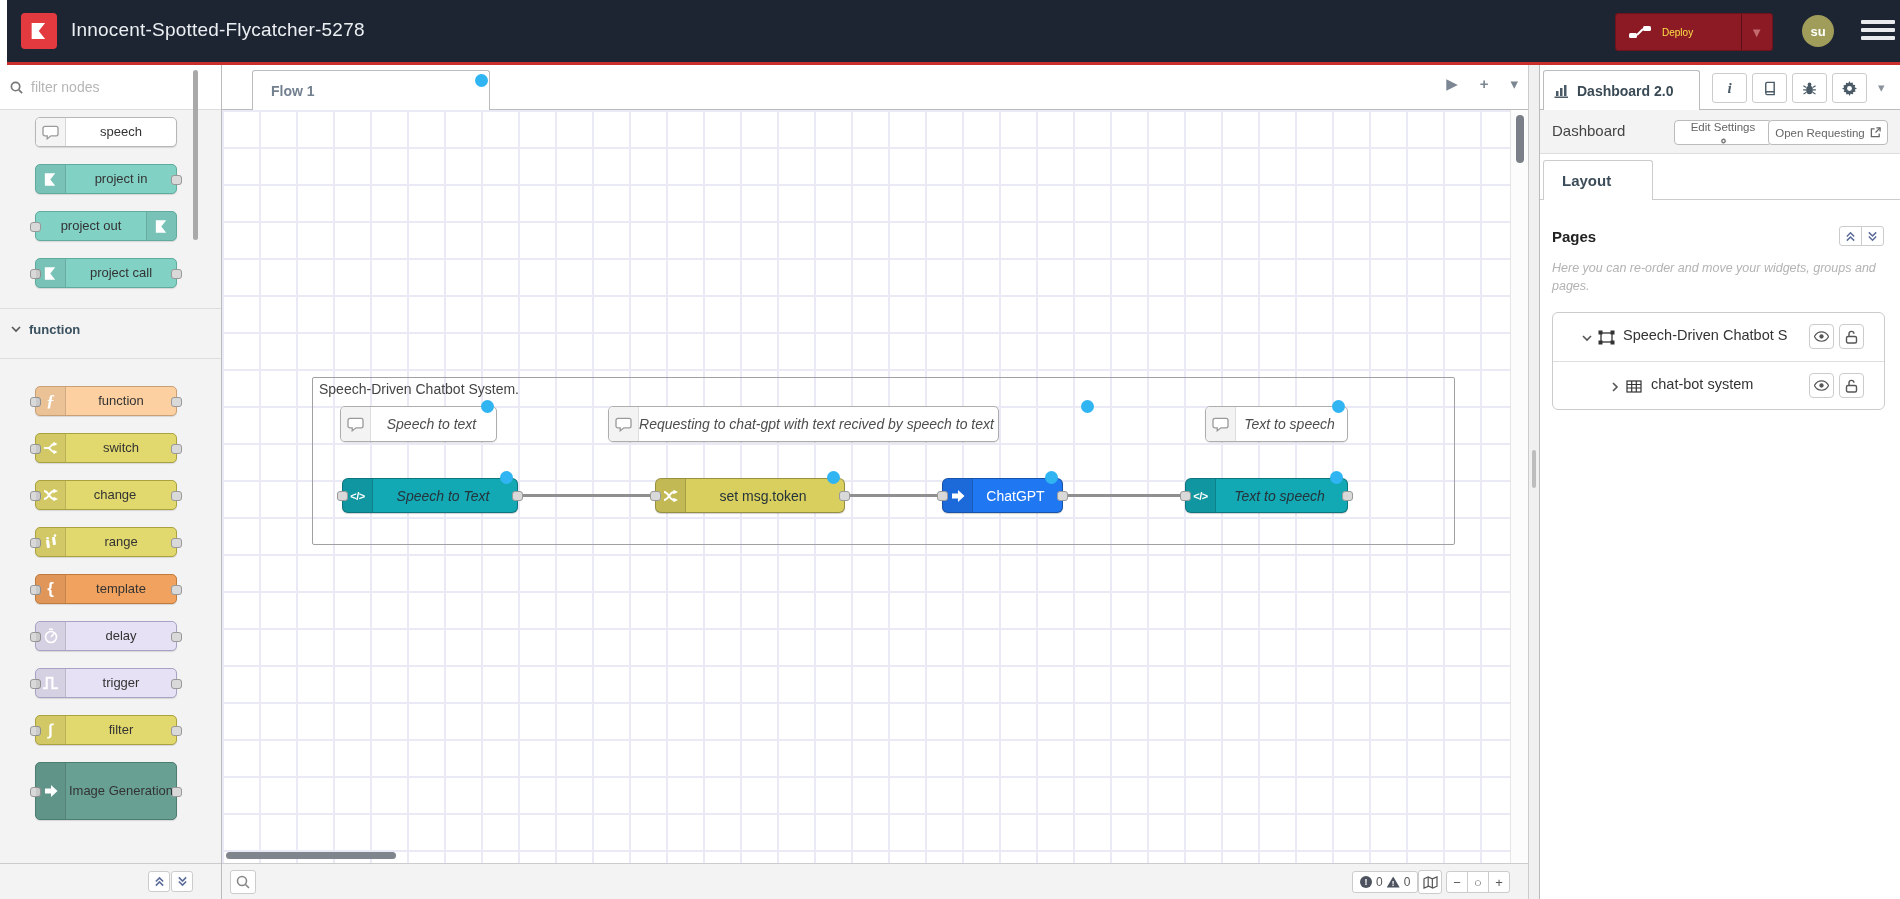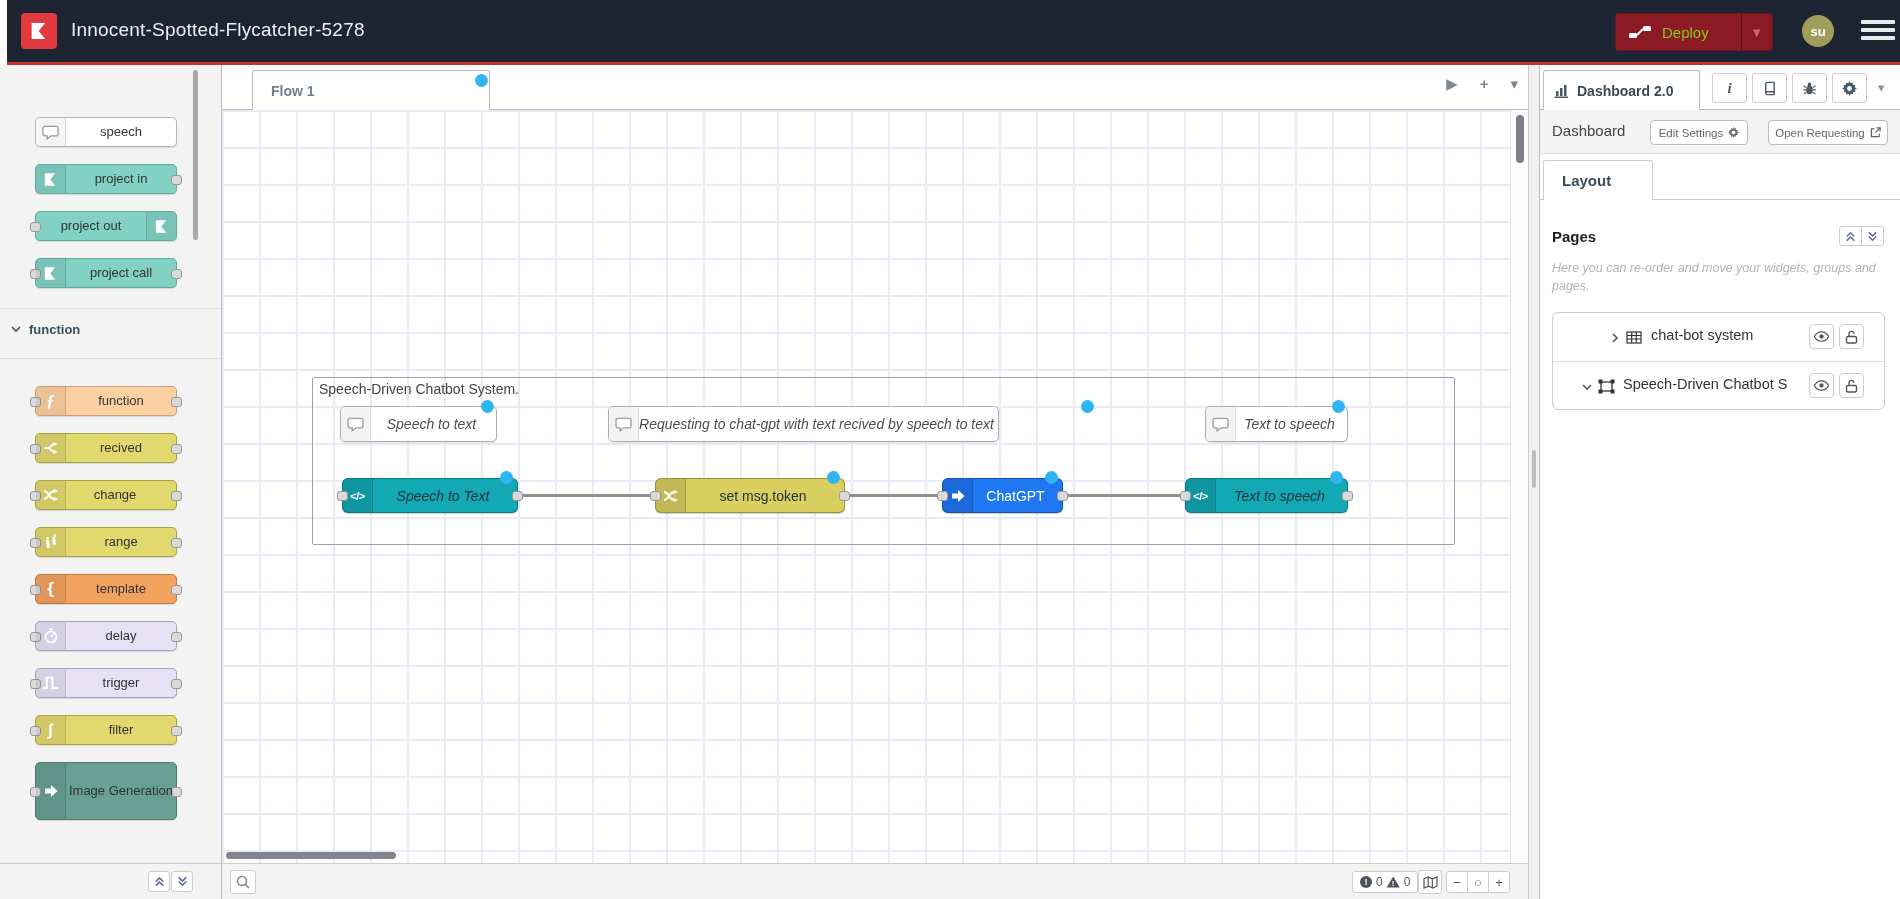--- a/index.html
+++ b/index.html
@@ -4,21 +4,21 @@
 <style>
   * { margin:0; padding:0; box-sizing:border-box; }
   html,body { width:1900px; height:899px; overflow:hidden; font-family:"Liberation Sans", sans-serif; background:#fff; }
 
   
   .header { position:absolute; left:0; top:0; width:1900px; height:65px; background:#1d2533; border-bottom:3px solid #c9302c;margin-left:7px; }
   .logo { position:absolute; left:14px; top:13px; width:36px; height:36px; background:#e33a40; border-radius:4px; display:flex; align-items:center; justify-content:center; }
   .app-title { position:absolute; left:64px; top:19px; font-size:19px; color:#eceff2; font-weight:400; letter-spacing:.2px; }
   .deploy-btn { position:absolute; left:1608px; top:13px; width:158px; height:38px; background:#8c1a24; border:1px solid #6e131b; border-radius:3px; display:flex; align-items:center; cursor:pointer; }
   .deploy-btn .dicon { margin-left:12px; display:flex; }
-  .deploy-btn .dlabel { margin-left:10px; color:#84cc16; font-size:15px; }
+  .deploy-btn .dlabel { margin-left:10px; color:#fde047; font-size:10px; }
   .deploy-sep { position:absolute; right:30px; top:0; bottom:0; width:1px; background:rgba(0,0,0,.35); }
   .deploy-caret { position:absolute; right:9px; top:11px; color:#c46a6f; font-size:13px; }
   .avatar { position:absolute; left:1795px; top:15px; width:32px; height:32px; border-radius:50%; background:#a09c59; color:#fff; font-weight:bold; font-size:13px; display:flex; align-items:center; justify-content:center; }
   .hamburger { position:absolute; left:1854px; top:20px; width:34px; height:24px; cursor:pointer; }
   .hamburger span { display:block; height:4px; background:#e8eaee; border-radius:1px; margin-bottom:4px; }
 
   
   .palette { position:absolute; left:0; top:65px; width:222px; height:834px; background:#f3f3f3; border-right:1px solid #bbb; }
   .pal-search { position:absolute; left:0; top:0; width:100%; height:45px; background:#fff; border-bottom:1px solid #ddd; display:flex; align-items:center; }
   .pal-search svg { margin-left:10px; }
@@ -142,20 +142,27 @@
   </div>
   <div class="avatar">su</div>
   <div class="hamburger">
       <span></span>
       <span></span>
       <span></span>
     </div>
 </div>
 
 <div class="palette">
+  <div class="pal-search">
+    <svg width="13" height="13" viewBox="0 0 14 14" fill="none" stroke="#777" stroke-width="1.8">
+        <circle cx="6" cy="6" r="4.5"></circle>
+        <path d="M9.5 9.5L13 13"></path>
+      </svg>
+    <input type="text" placeholder="filter nodes" style="">
+  </div>
   <div class="pal-content">
       <div class="pal-item k-comment" style="top:7px;height:30px">
         <span class="strip sl">
           <svg width="17" height="15" viewBox="0 0 18 16">
             <path d="M3 1.5h12a2 2 0 0 1 2 2v6a2 2 0 0 1-2 2H9.5l-4 3.2v-3.2H3a2 2 0 0 1-2-2v-6a2 2 0 0 1 2-2z" fill="#fff" stroke="#9a9a9a" stroke-width="1.4"></path>
           </svg>
         </span>
         <span class="lbl" style="left:30px;right:0;">speech</span>
       </div>
       <div class="pal-item k-project" style="top:54px;height:30px">
@@ -209,21 +216,21 @@
           <svg width="16" height="16" viewBox="0 0 16 16">
             <g fill="none" stroke="#fff" stroke-width="1.8">
               <path d="M1 8h4"></path>
               <path d="M5 8c3 0 3-4 6-4"></path>
               <path d="M5 8c3 0 3 4 6 4"></path>
             </g>
             <path d="M10.5 1.8v4.4l4-2.2z" fill="#fff"></path>
             <path d="M10.5 9.8v4.4l4-2.2z" fill="#fff"></path>
           </svg>
         </span>
-        <span class="lbl" style="left:30px;right:0;">recived</span>
+        <span class="lbl" style="left:30px;right:0;">switch</span>
       </div>
       <div class="pal-item k-yellow" style="top:370px;height:30px">
         <span class="pport" style="left:-6px;top:10px"></span>
         <span class="pport" style="right:-6px;top:10px"></span>
         <span class="strip sl">
           <svg width="16" height="16" viewBox="0 0 16 16">
             <g fill="none" stroke="#fff" stroke-width="1.8">
               <path d="M1 4c5 0 5 8 10 8"></path>
               <path d="M1 12c5 0 5-8 10-8"></path>
             </g>
@@ -479,21 +486,21 @@
     <div class="sb-iconbtn" style="left:292px;">
       <svg width="15" height="15" viewBox="0 0 16 16" fill="#4a5a66">
           <path d="M8 0l1 2.2 2.4-.6.3 2.4 2.4.3-.6 2.4L16 8l-2.2 1 .6 2.4-2.4.3-.3 2.4-2.4-.6L8 16l-1-2.2-2.4.6-.3-2.4-2.4-.3.6-2.4L0 8l2.2-1-.6-2.4 2.4-.3.3-2.4 2.4.6z"></path>
           <circle cx="8" cy="8" r="2.6" fill="#fff"></circle>
         </svg>
     </div>
     <span class="sb-caret">▾</span>
   </div>
   <div class="sb-toolrow">
     <span class="sec-title">Dashboard</span>
-    <div class="sb-smallbtn" style="left:110px;width:98px;">
+    <div class="sb-smallbtn" style="left:134px;width:98px;flex-direction:column;">
       <span>Edit Settings</span>
       <svg width="11" height="11" viewBox="0 0 16 16" fill="#777">
           <path d="M8 0l1 2.2 2.4-.6.3 2.4 2.4.3-.6 2.4L16 8l-2.2 1 .6 2.4-2.4.3-.3 2.4-2.4-.6L8 16l-1-2.2-2.4.6-.3-2.4-2.4-.3.6-2.4L0 8l2.2-1-.6-2.4 2.4-.3.3-2.4 2.4.6z"></path>
           <circle cx="8" cy="8" r="2.6" fill="#fff"></circle>
         </svg>
     </div>
     <div class="sb-smallbtn" style="left:228px;width:120px;">
       <span>Open Requesting</span>
       <svg width="11" height="11" viewBox="0 0 12 12" fill="none" stroke="#666" stroke-width="1.4">
           <path d="M5 2H1.5v8.5H10V7"></path>
@@ -516,42 +523,20 @@
     </span>
     <span class="pbtn">
       <svg width="11" height="11" viewBox="0 0 12 12" fill="none" stroke="#5a6b9a" stroke-width="1.6">
           <path d="M2 1.5l4 4 4-4"></path>
           <path d="M2 6l4 4 4-4"></path>
         </svg>
     </span>
   </div>
   <div class="pages-help">Here you can re-order and move your widgets, groups and pages.</div>
   <div class="tree">
-      <div class="tree-row">
-        <span class="caret" style="left:56px"><svg width="12" height="12" viewBox="0 0 12 12" fill="none" stroke="#555" stroke-width="1.6">
-            <path d="M4 2l4 4-4 4"></path>
-          </svg></span>
-        <span class="ticon" style="left:73px"><svg width="16" height="13" viewBox="0 0 16 13" fill="none" stroke="#333" stroke-width="1.2">
-            <rect x="1" y="1" width="14" height="11"></rect>
-            <path d="M1 4.5h14M1 8h14M5.7 1v11M10.3 1v11"></path>
-          </svg></span>
-        <span class="tlabel" style="left:98px">chat-bot system</span>
-        <span class="rowbtn" style="left:256px">
-          <svg width="15" height="11" viewBox="0 0 14 10">
-            <path d="M7 .6C3.8.6 1.3 3.2.4 5c.9 1.8 3.4 4.4 6.6 4.4S12.7 6.8 13.6 5C12.7 3.2 10.2.6 7 .6z" fill="none" stroke="#555" stroke-width="1.1"></path>
-            <circle cx="7" cy="5" r="2" fill="#555"></circle>
-          </svg>
-        </span>
-        <span class="rowbtn" style="left:286px">
-          <svg width="13" height="14" viewBox="0 0 12 14">
-            <rect x="1" y="6.5" width="10" height="6.5" rx="1.5" fill="none" stroke="#555" stroke-width="1.4"></rect>
-            <path d="M3.5 6.5V4a2.5 2.5 0 0 1 5-.3" fill="none" stroke="#555" stroke-width="1.4"></path>
-          </svg>
-        </span>
-      </div>
       <div class="tree-row">
         <span class="caret" style="left:28px"><svg width="12" height="12" viewBox="0 0 12 12" fill="none" stroke="#555" stroke-width="1.6">
             <path d="M2 4l4 4 4-4"></path>
           </svg></span>
         <span class="ticon" style="left:45px"><svg width="17" height="15" viewBox="0 0 17 15">
             <rect x="3" y="3" width="11" height="9" fill="none" stroke="#333" stroke-width="1.3"></rect>
             <g fill="#333">
               <rect x="0.5" y="0.5" width="4" height="4"></rect>
               <rect x="12.5" y="0.5" width="4" height="4"></rect>
               <rect x="0.5" y="10.5" width="4" height="4"></rect>
@@ -565,14 +550,36 @@
             <circle cx="7" cy="5" r="2" fill="#555"></circle>
           </svg>
         </span>
         <span class="rowbtn" style="left:286px">
           <svg width="13" height="14" viewBox="0 0 12 14">
             <rect x="1" y="6.5" width="10" height="6.5" rx="1.5" fill="none" stroke="#555" stroke-width="1.4"></rect>
             <path d="M3.5 6.5V4a2.5 2.5 0 0 1 5-.3" fill="none" stroke="#555" stroke-width="1.4"></path>
           </svg>
         </span>
       </div>
+      <div class="tree-row">
+        <span class="caret" style="left:56px"><svg width="12" height="12" viewBox="0 0 12 12" fill="none" stroke="#555" stroke-width="1.6">
+            <path d="M4 2l4 4-4 4"></path>
+          </svg></span>
+        <span class="ticon" style="left:73px"><svg width="16" height="13" viewBox="0 0 16 13" fill="none" stroke="#333" stroke-width="1.2">
+            <rect x="1" y="1" width="14" height="11"></rect>
+            <path d="M1 4.5h14M1 8h14M5.7 1v11M10.3 1v11"></path>
+          </svg></span>
+        <span class="tlabel" style="left:98px">chat-bot system</span>
+        <span class="rowbtn" style="left:256px">
+          <svg width="15" height="11" viewBox="0 0 14 10">
+            <path d="M7 .6C3.8.6 1.3 3.2.4 5c.9 1.8 3.4 4.4 6.6 4.4S12.7 6.8 13.6 5C12.7 3.2 10.2.6 7 .6z" fill="none" stroke="#555" stroke-width="1.1"></path>
+            <circle cx="7" cy="5" r="2" fill="#555"></circle>
+          </svg>
+        </span>
+        <span class="rowbtn" style="left:286px">
+          <svg width="13" height="14" viewBox="0 0 12 14">
+            <rect x="1" y="6.5" width="10" height="6.5" rx="1.5" fill="none" stroke="#555" stroke-width="1.4"></rect>
+            <path d="M3.5 6.5V4a2.5 2.5 0 0 1 5-.3" fill="none" stroke="#555" stroke-width="1.4"></path>
+          </svg>
+        </span>
+      </div>
     </div>
 </div>
 
 </body></html>

